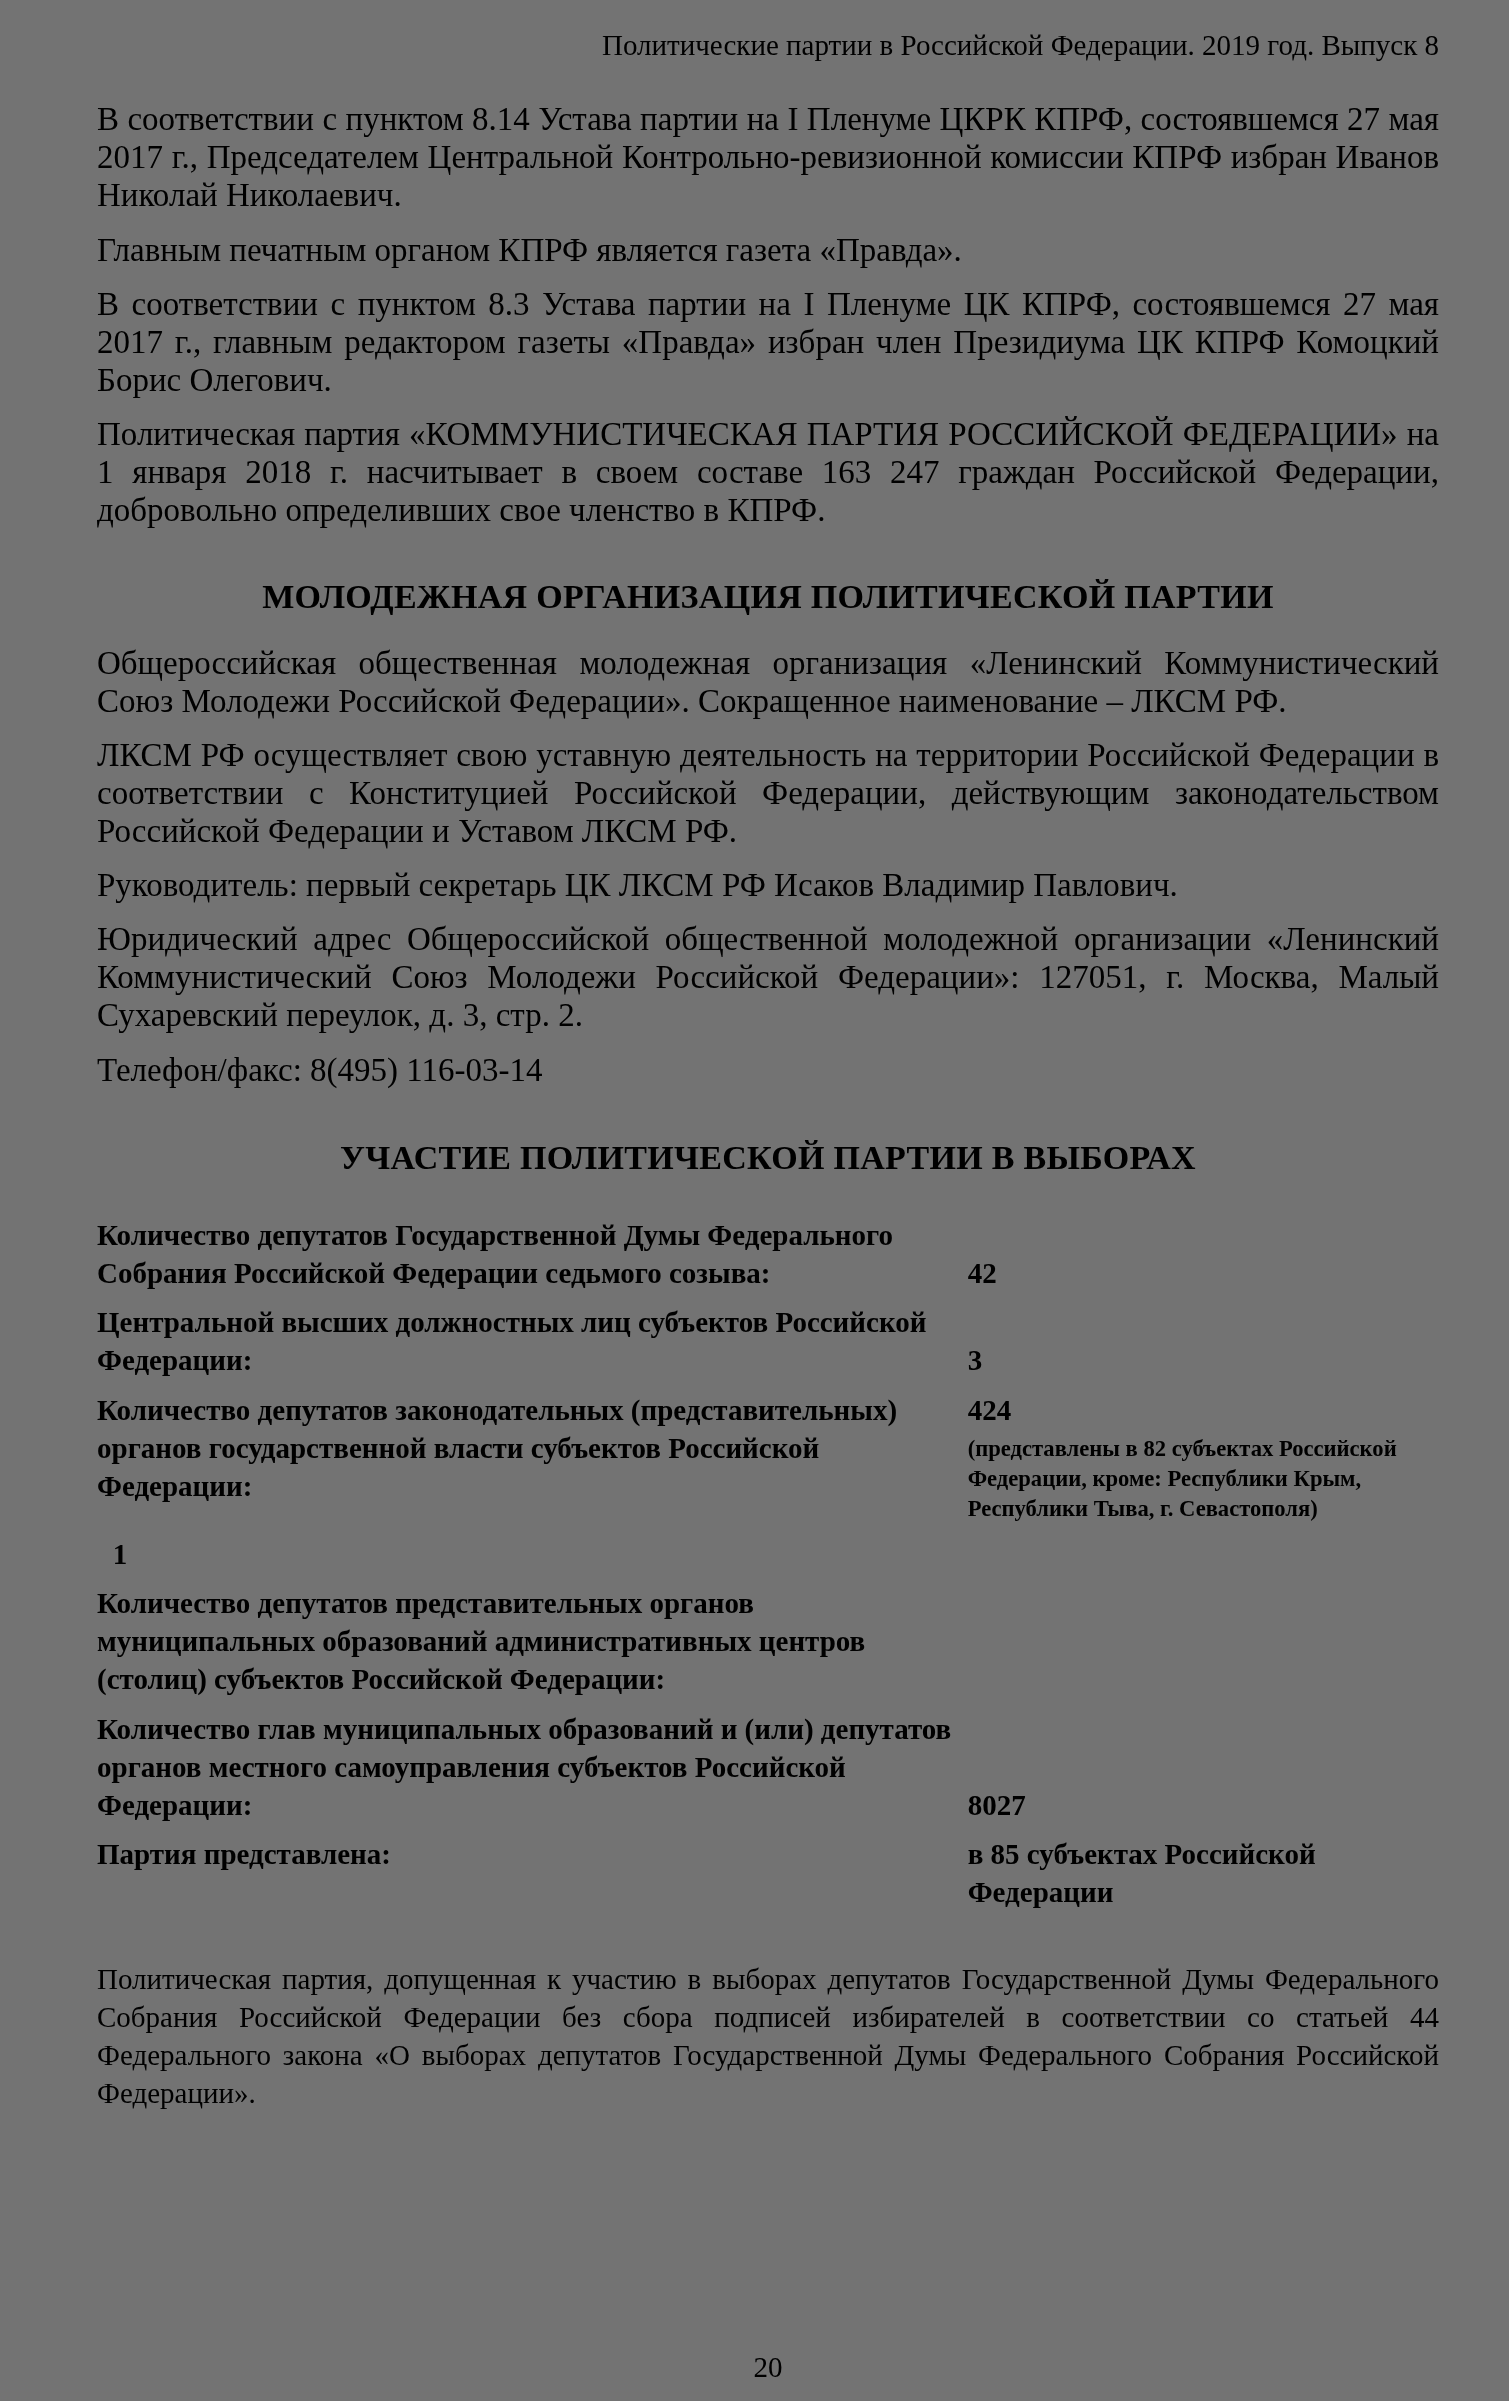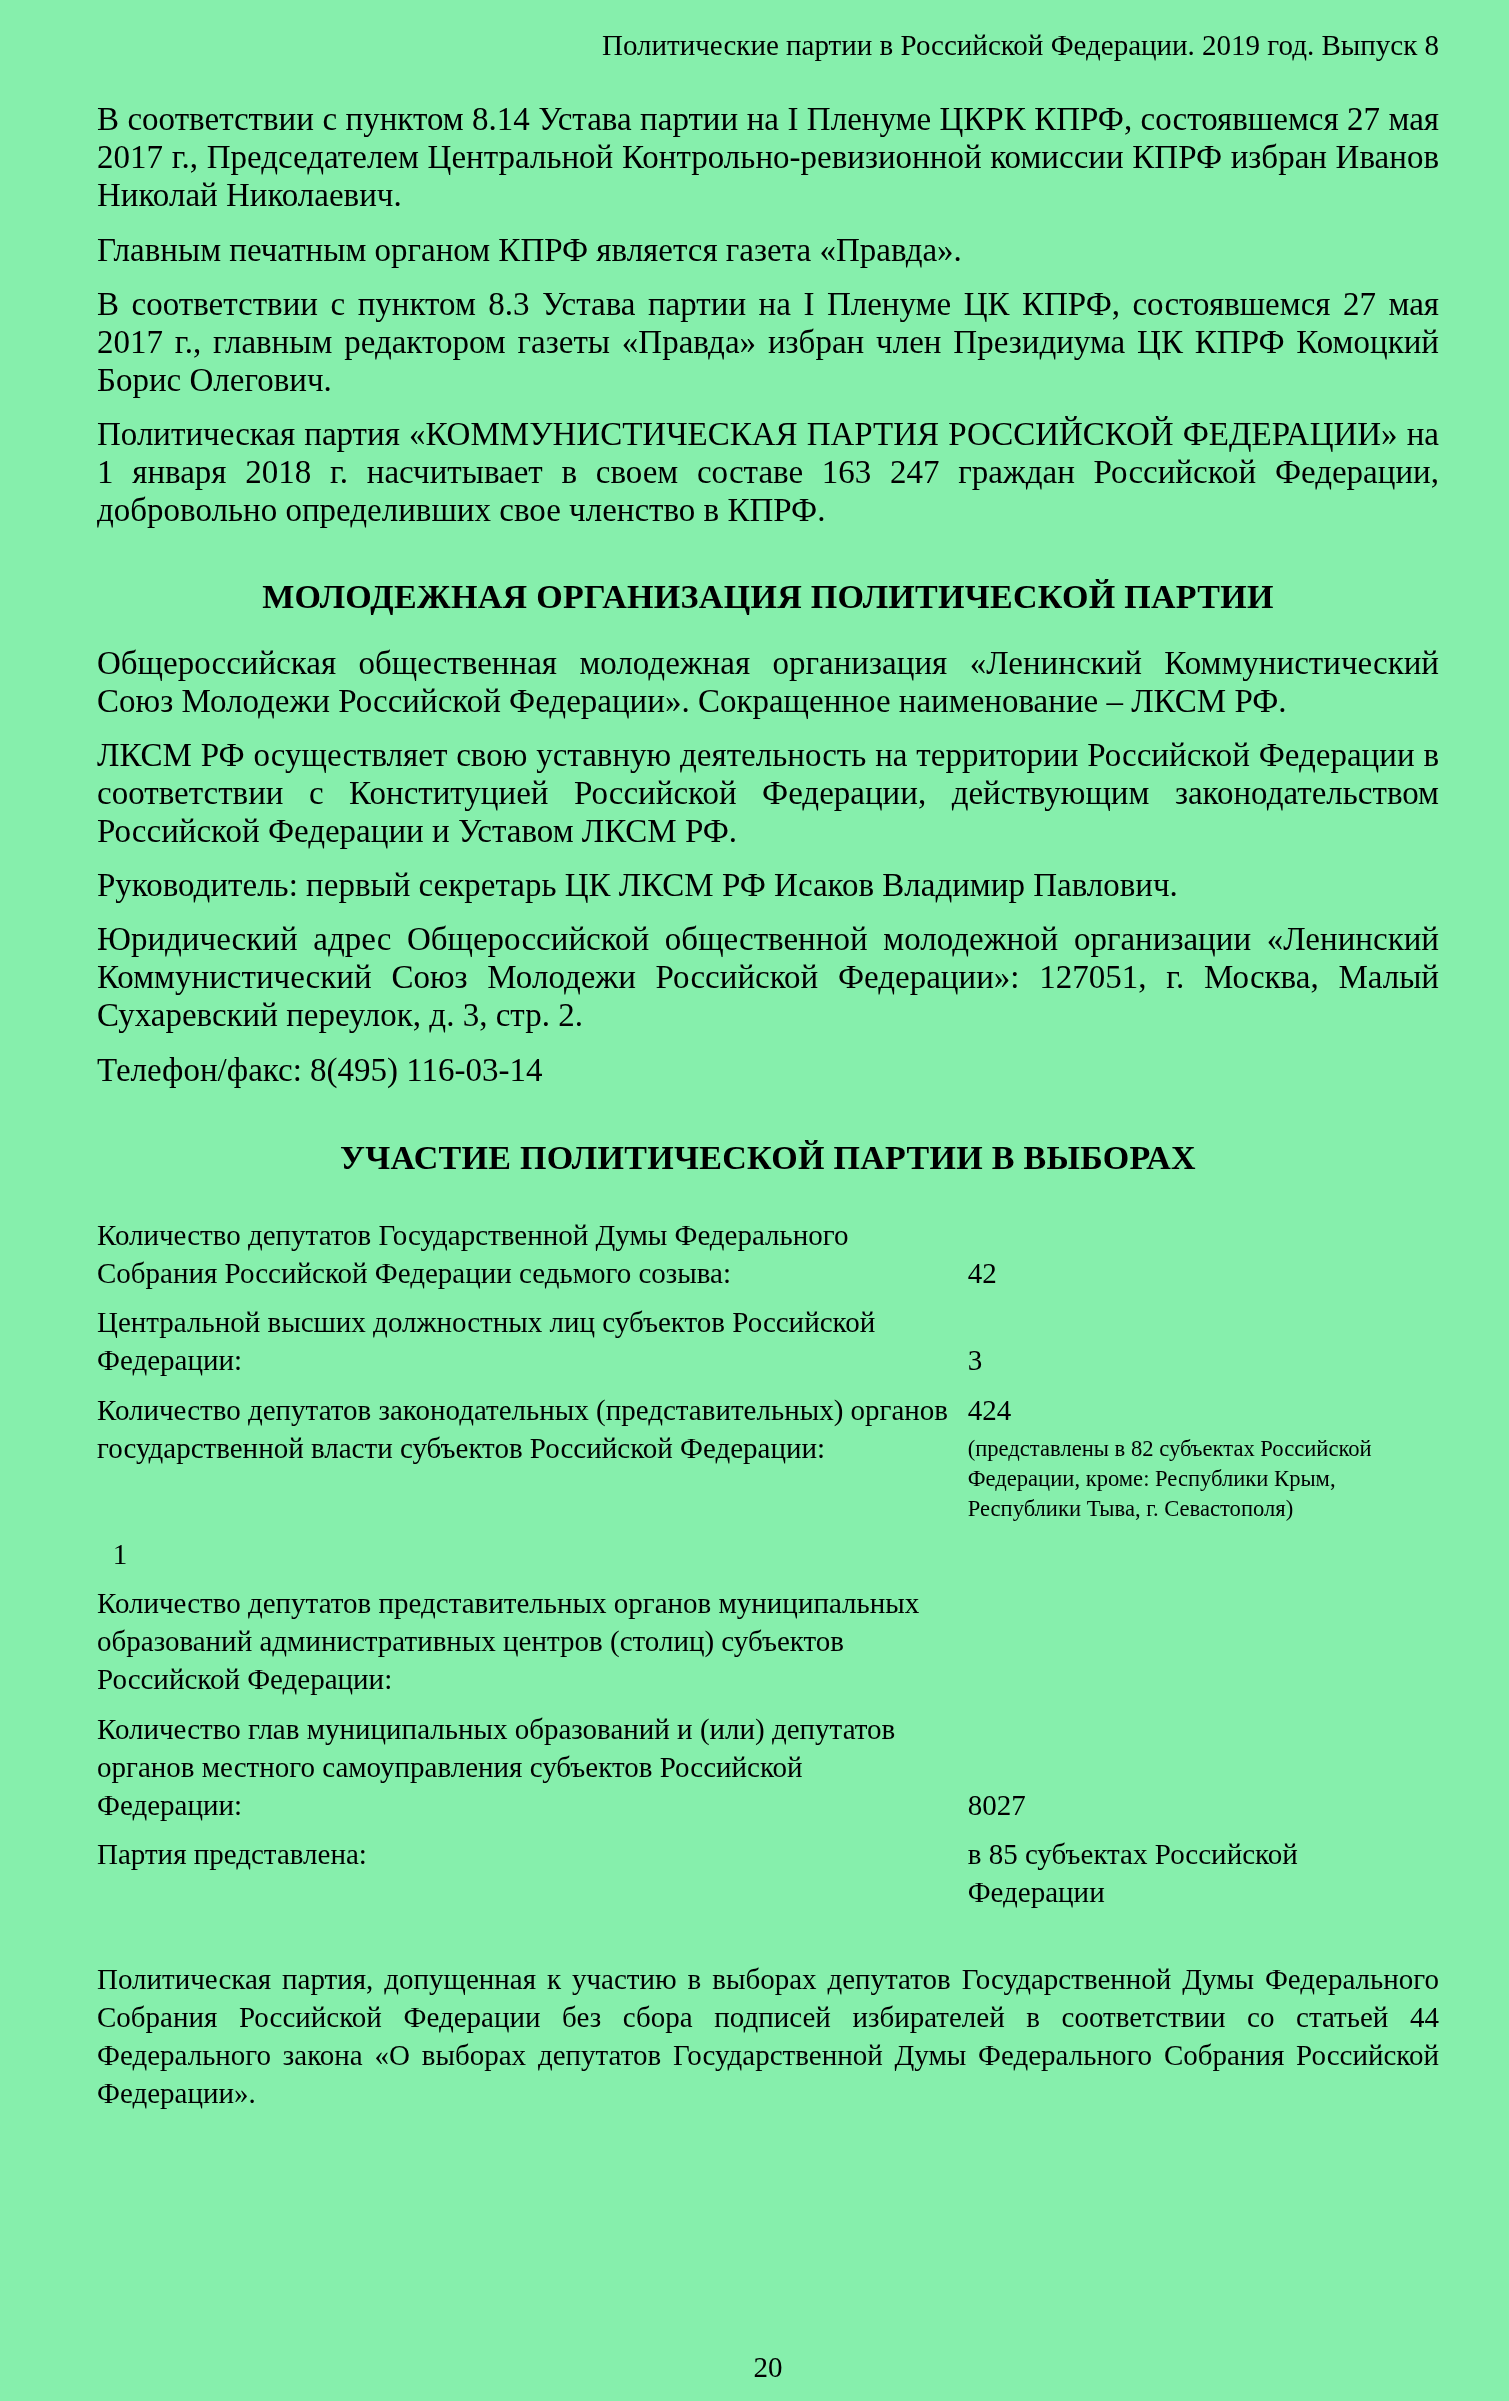--- a/index.html
+++ b/index.html
@@ -4,21 +4,21 @@
 <style>
   html, body {
     margin: 0;
     padding: 0;
     background: #ffffff;
   }
   .page {
     position: relative;
     width: 1509px;
     height: 2401px;
-    background: #86efac;
+    background: #737373;
     color: #000000;
     font-family: "Liberation Serif", "DejaVu Serif", serif;
     box-sizing: border-box;
     padding: 26.4px 70px 15px 97px;
     display: flex;
     flex-direction: column;
     overflow: hidden;
   }
   .running-header {
     font-size: 29px;
@@ -44,20 +44,21 @@
     margin: 33px 0 39px 0;
   }
   .elections-table {
     display: block;
   }
   .t-row {
     display: flex;
     margin: 0 0 11.3px 0;
     font-size: 29px;
     line-height: 38px;
+    font-weight: bold;
   }
   .t-row.v-end   { align-items: flex-end; }
   .t-row.v-start { align-items: flex-start; }
   .t-row .label {
     flex: 0 0 855px;
     width: 855px;
     text-align: left;
   }
   .t-row .value {
     flex: 1 1 auto;

